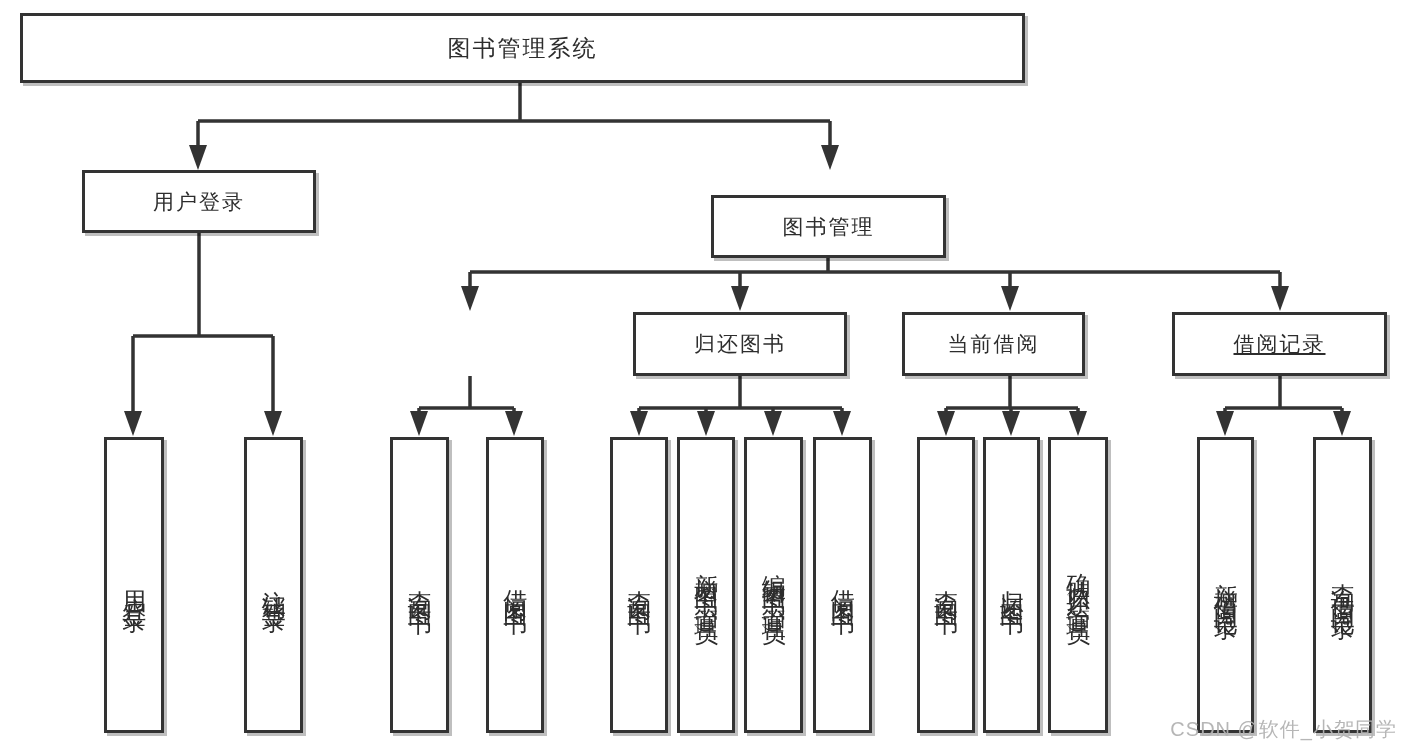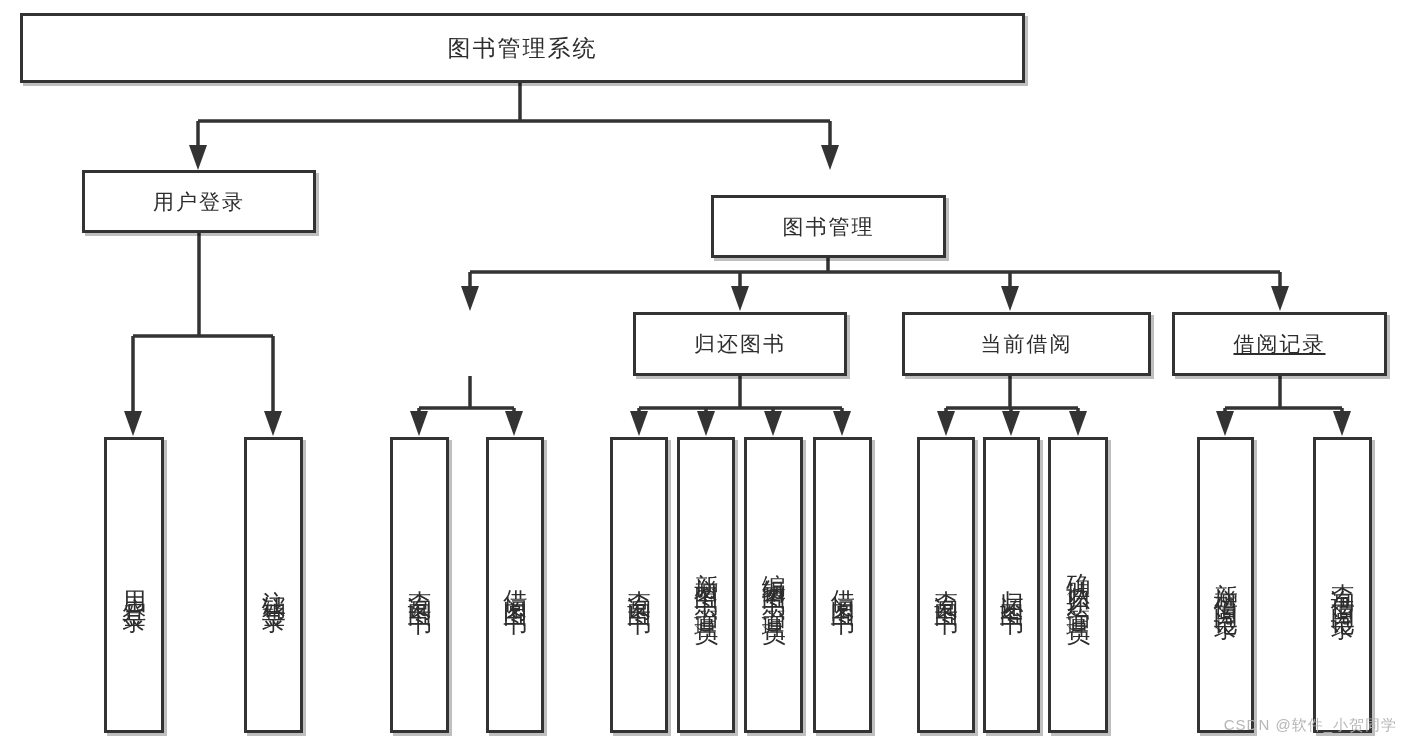--- a/index.html
+++ b/index.html
@@ -37,21 +37,21 @@
     font-size: 24px;
     letter-spacing: 7px;
     line-height: 1.1;
     color: #2d2d2d;
     white-space: nowrap;
   }
   .watermark {
     position: absolute;
     top: 716px;
     right: 8px;
-    font-size: 15px;
+    font-size: 20px;
     color: rgba(178,178,178,0.95);
     letter-spacing: 1px;
     z-index: 5;
     white-space: nowrap;
   }
 </style>
 </head>
 <body>
 
 <div class="canvas">
@@ -100,21 +100,21 @@
   <div class="node hbox" style="left:82px; top:170px; width:234px; height:63px;">
     <span>用户登录</span>
   </div>
   <div class="node hbox" style="left:711px; top:170px; width:235px; height:63px;margin-top:25px;">
     <span>图书管理</span>
   </div>
 
   <div class="node hbox" style="left:633px; top:312px; width:214px; height:64px;">
     <span>归还图书</span>
   </div>
-  <div class="node hbox" style="left:902px; top:312px; width:249px; height:64px;">
+  <div class="node hbox" style="left:902px; top:312px; width:183px; height:64px;">
     <span>当前借阅</span>
   </div>
   <div class="node hbox" style="left:1172px; top:312px; width:215px; height:64px;text-decoration:underline;">
     <span>借阅记录</span>
   </div>
 
   <div class="node vbox" style="left:104px; top:437px; width:60px; height:296px;">
     <span>用户登录</span>
   </div>
   <div class="node vbox" style="left:244px; top:437px; width:59px; height:296px;">

